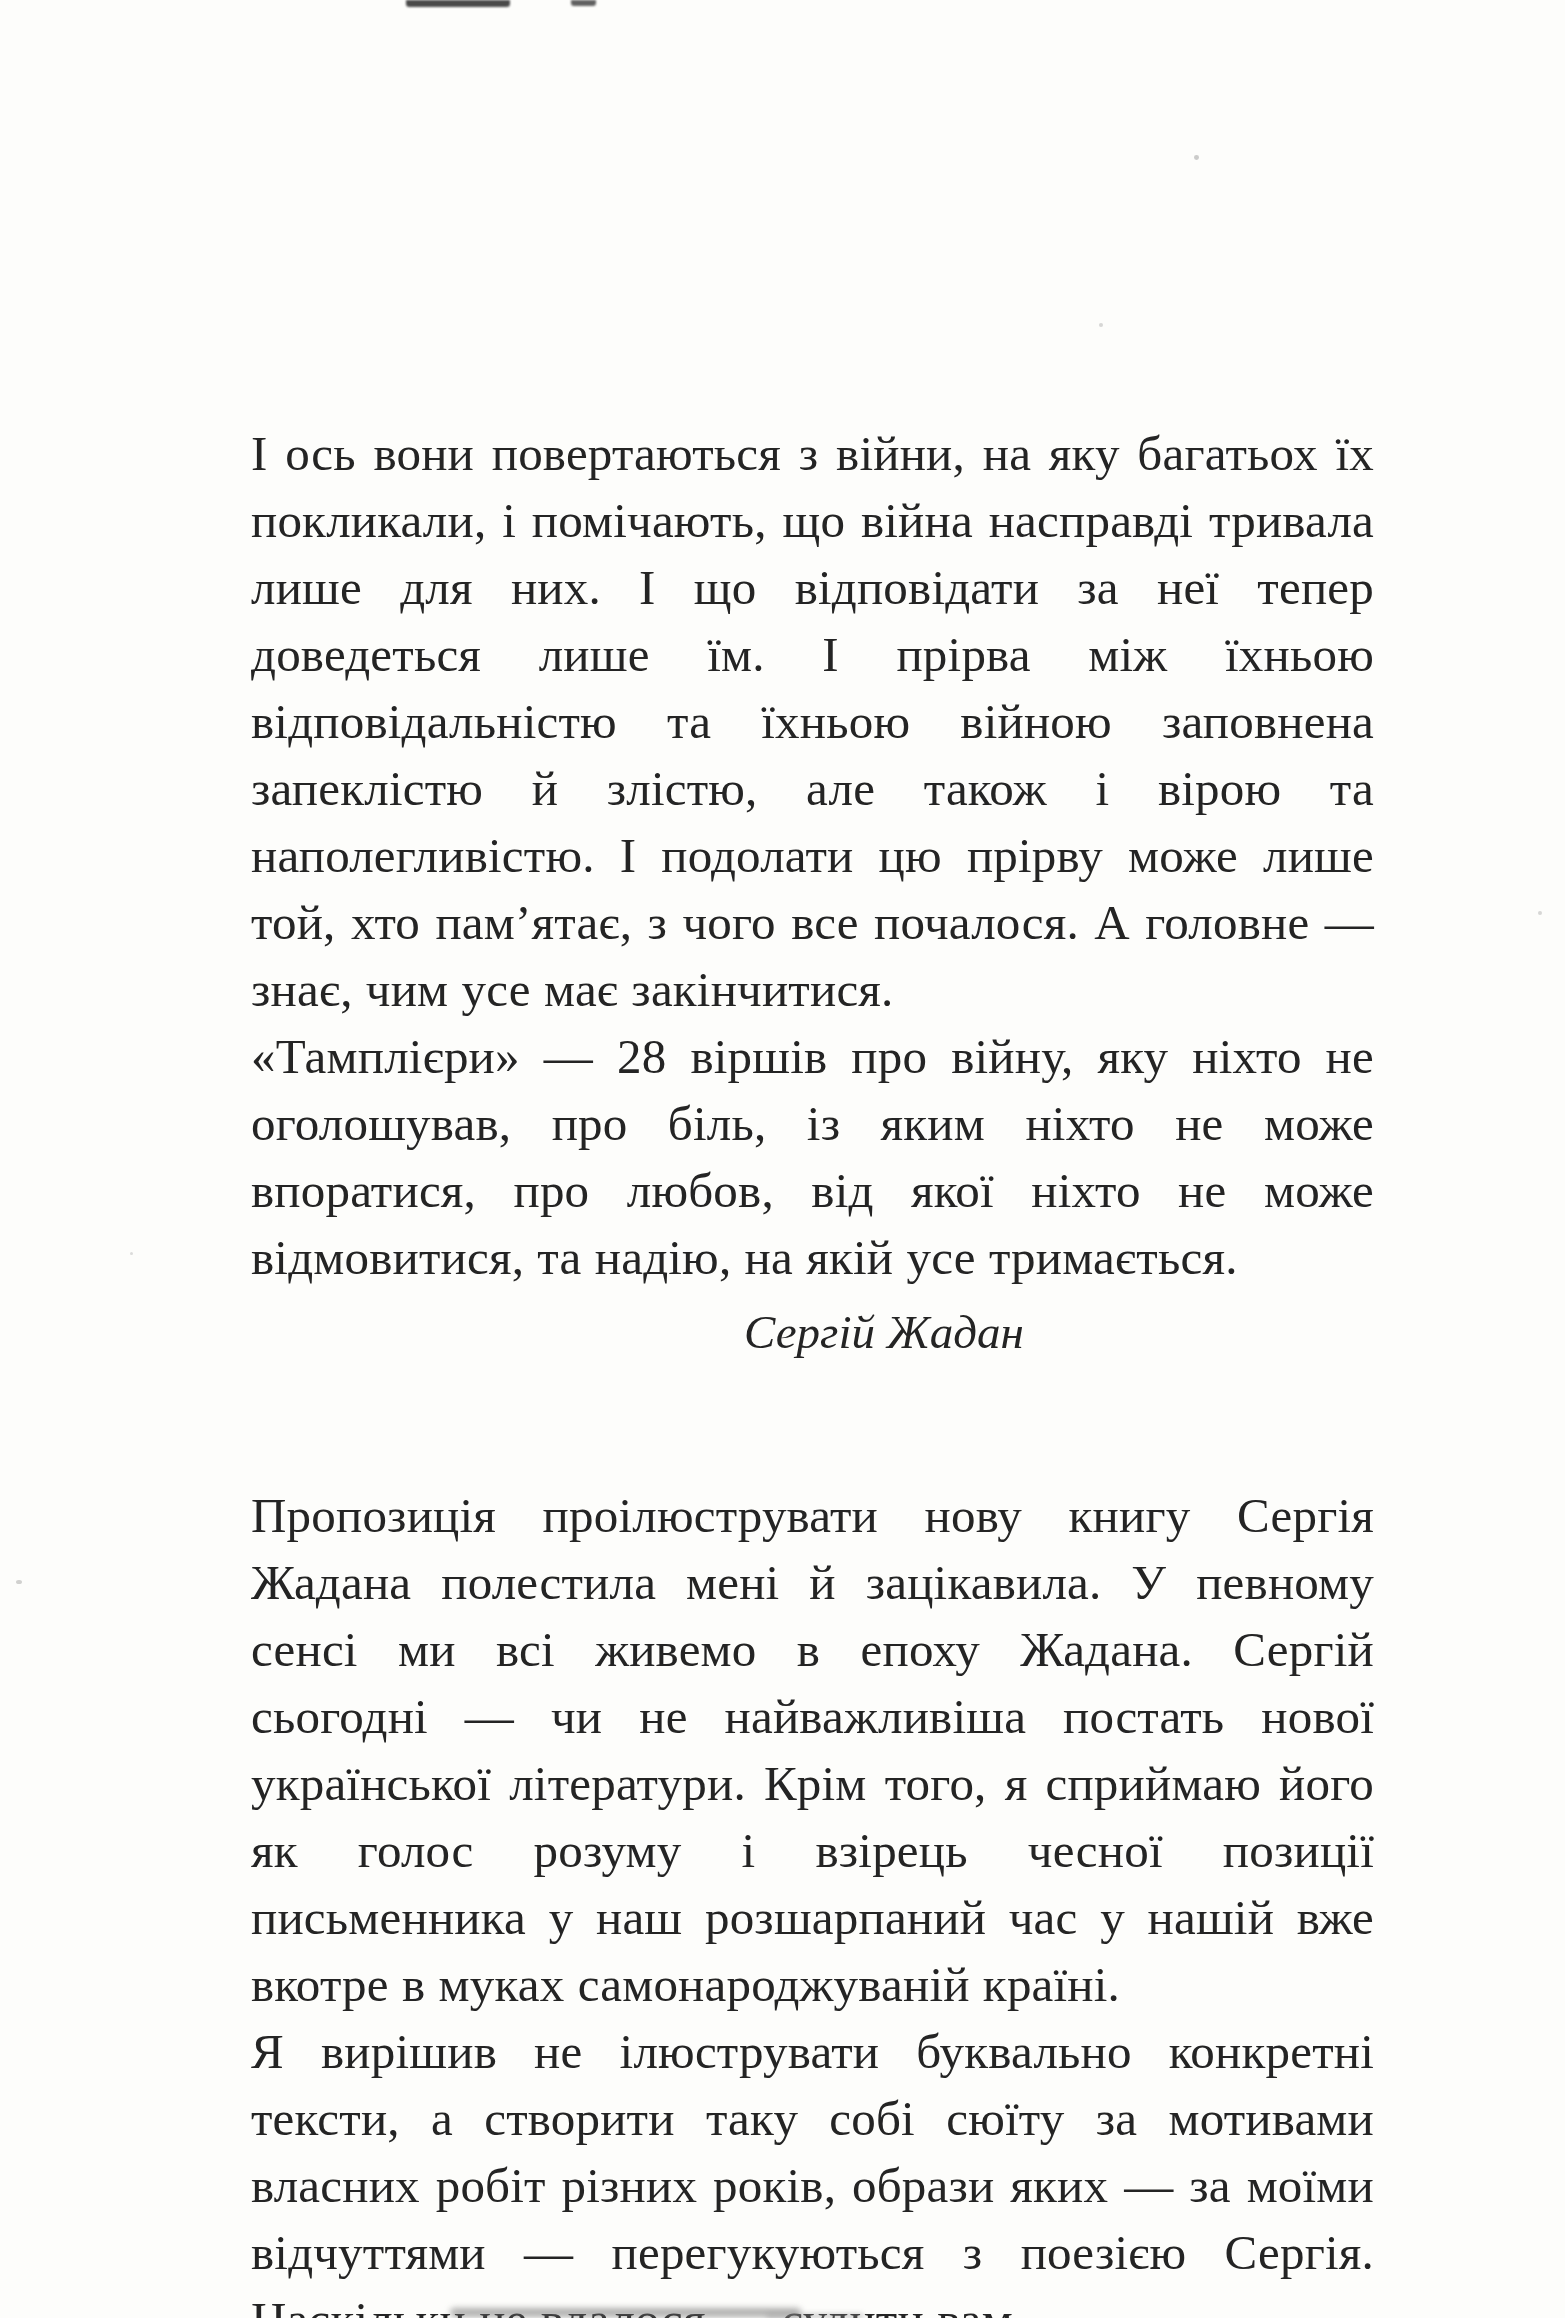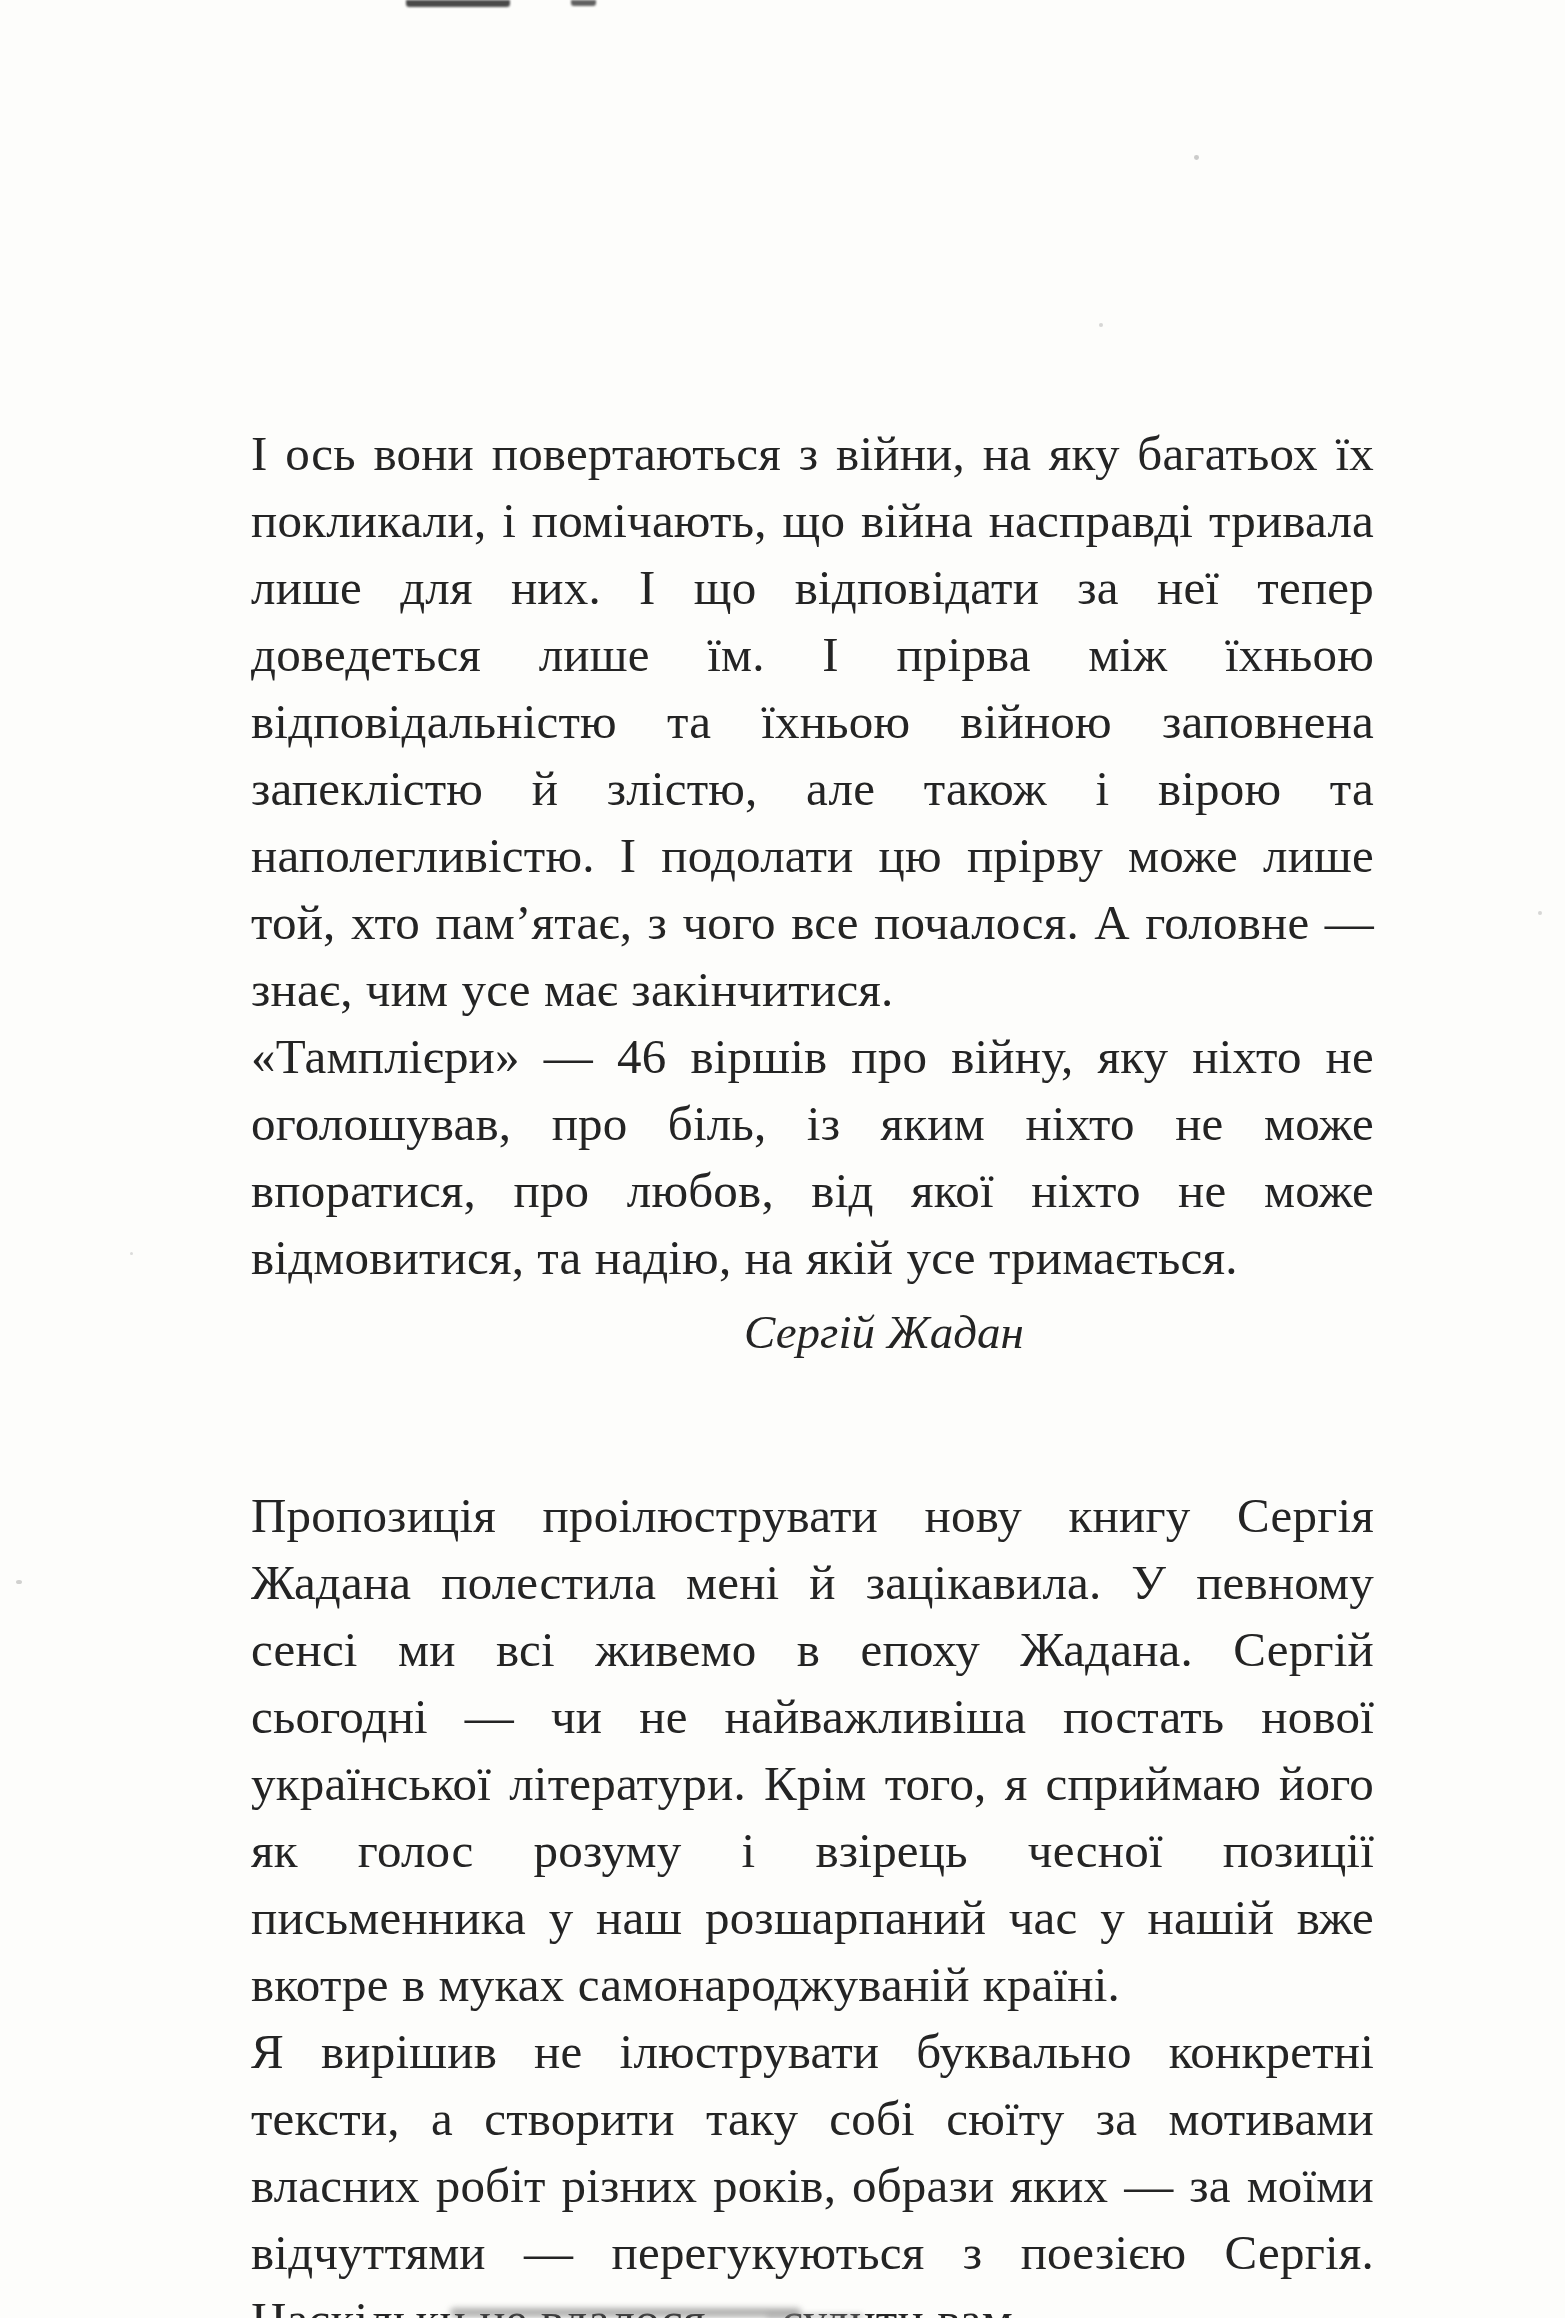--- a/index.html
+++ b/index.html
@@ -83,21 +83,21 @@
   <div class="speck speck-1"></div>
   <div class="speck speck-2"></div>
   <div class="speck speck-3"></div>
   <div class="speck speck-4"></div>
   <div class="speck speck-5"></div>
 
   <main class="text-block">
 
     <section>
       <p class="para">І ось вони повертаються з війни, на яку багатьох їх покликали, і помічають, що війна насправді тривала лише для них. І що відповідати за неї тепер доведеться лише їм. І прірва між їхньою відповідальністю та їхньою війною заповнена запеклістю й злістю, але також і вірою та наполегливістю. І подолати цю прірву може лише той, хто пам’ятає, з чого все почалося. А головне — знає, чим усе має закінчитися.</p>
-      <p class="para">«Тамплієри» — 46 віршів про війну, яку ніхто не оголошував, про біль, із яким ніхто не може впоратися, про любов, від якої ніхто не може відмовитися, та надію, на якій усе тримається.</p>
+      <p class="para">«Тамплієри» — 28 віршів про війну, яку ніхто не оголошував, про біль, із яким ніхто не може впоратися, про любов, від якої ніхто не може відмовитися, та надію, на якій усе тримається.</p>
       <p class="signature">Сергій Жадан</p>
     </section>
 
     <section class="section-second">
       <p class="para">Пропозиція проілюструвати нову книгу Сергія Жадана полестила мені й зацікавила. У певному сенсі ми всі живемо в епоху Жадана. Сергій сьогодні — чи не найважливіша постать нової української літератури. Крім того, я сприймаю його як голос розуму і взірець чесної позиції письменника у наш розшарпаний час у нашій вже вкотре в муках самонароджуваній країні.</p>
       <p class="para">Я вирішив не ілюструвати буквально конкретні тексти, а створити таку собі сюїту за мотивами власних робіт різних років, образи яких — за моїми відчуттями — перегукуються з поезією Сергія. Наскільки це вдалося — судити вам.</p>
 
     </section>
 
   </main>

